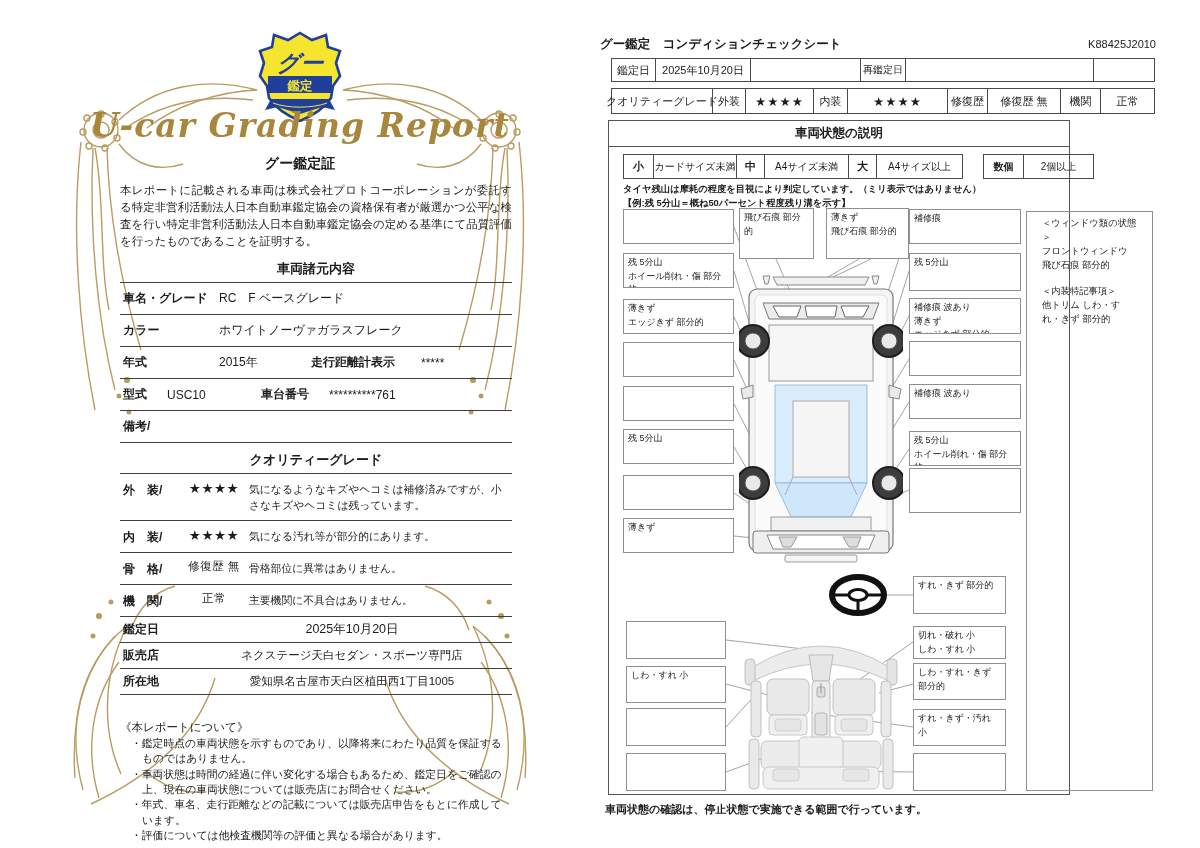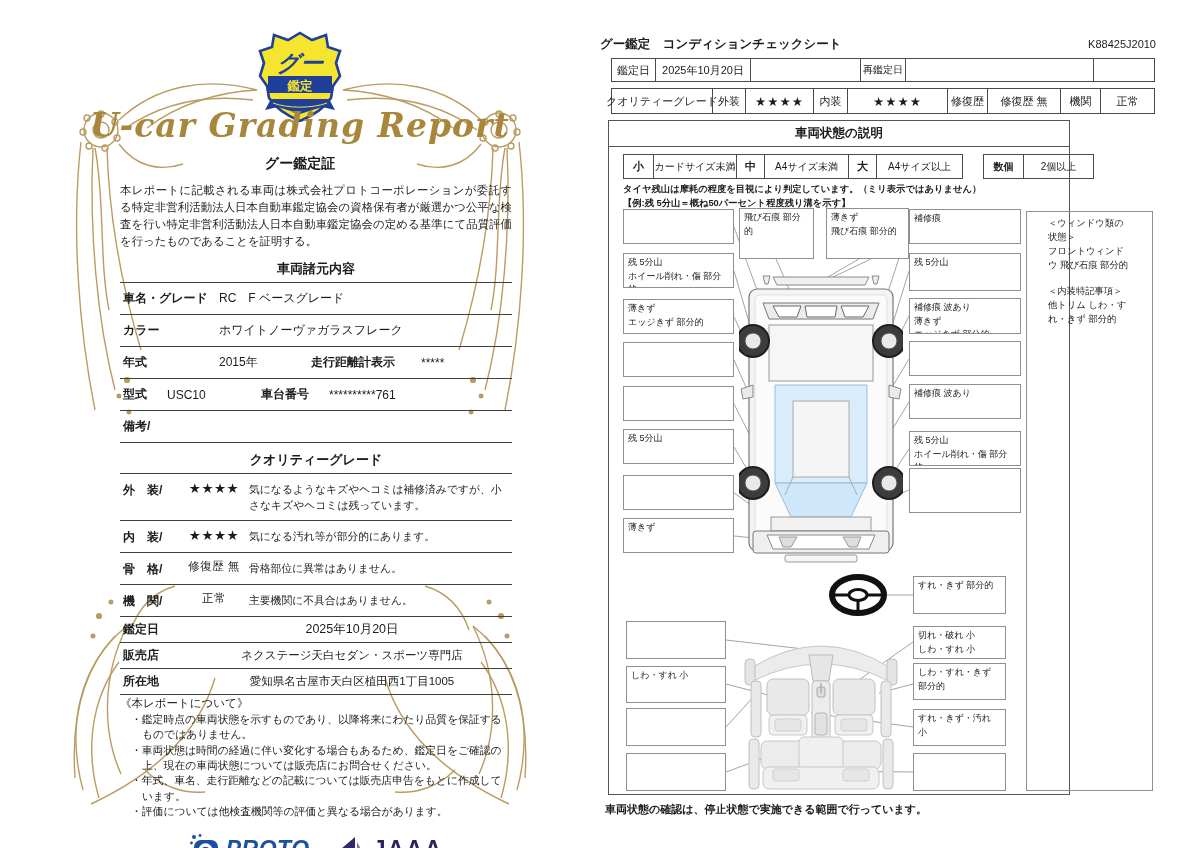--- a/index.html
+++ b/index.html
@@ -18,21 +18,21 @@
   .stable{border-bottom:1.2px solid #3f3f3f}
   .srow{display:flex;border-top:1.2px solid #3f3f3f;padding:7px 3px;font-size:12px;align-items:center}
   .slabel{width:96px;flex:none;font-weight:bold}
   .grow{display:flex;border-top:1.2px solid #3f3f3f;padding:6px 3px;align-items:flex-start}
   .glabel{width:56px;flex:none;font-size:12px;font-weight:bold;padding-top:2px}
   .gval{width:70px;flex:none;font-size:13.5px;letter-spacing:.5px;text-align:center}
   .gdesc{flex:1;font-size:10.8px;line-height:1.45;padding-top:2px}
   .irow{display:flex;border-top:1.2px solid #3f3f3f;padding:4px 3px;align-items:baseline}
   .ilabel{width:72px;flex:none;font-size:12px;font-weight:bold}
   .ival{flex:1;text-align:center;font-size:11.5px}
-  .lp-notes{margin-top:0;font-size:10.8px;line-height:1.42}
+  .lp-notes{margin-top:24px;font-size:10.8px;line-height:1.42}
   .lp-notes .nh{font-size:11.5px;margin-bottom:1px}
   .lp-notes .ni{padding-left:22px;text-indent:-11px}
   .logo-row{display:flex;justify-content:center;align-items:center;gap:30px;margin-top:14px}
   .logo{display:flex;align-items:center;gap:5px}
   .proto-text{font-weight:bold;font-style:italic;font-size:23px;color:#1d4fa0;letter-spacing:.5px}
   .jaaa-text{font-weight:bold;font-size:23px;color:#26265e;letter-spacing:2px}
   
   .rp{position:absolute;left:600px;top:30px;width:560px;height:805px;font-size:11px}
   .rp-title{position:absolute;left:0;top:6px;width:100%;text-align:left;font-size:12.5px;font-weight:bold}
   .rp-code{position:absolute;right:4px;top:8px;font-size:11px}
@@ -42,21 +42,21 @@
   .tcell:last-child{border-right:none}
   .stars{font-size:12.5px;letter-spacing:1px}
   .sect{position:absolute;left:8px;top:90px;width:462px;height:675px;border:1.3px solid #555;box-sizing:border-box;background:#fff}
   .sect-h{position:absolute;left:0;top:0;width:100%;height:26px;border-bottom:1.3px solid #555;box-sizing:border-box;
           display:flex;align-items:center;justify-content:center;font-size:12.5px;font-weight:bold}
   .legend{position:absolute;display:flex;border:1.2px solid #4a4a4a;height:25px;box-sizing:border-box}
   .tire-note{position:absolute;left:14px;top:62px;width:360px;font-size:9.3px;font-weight:bold;line-height:1.5}
   .cbox{position:absolute;border:1px solid #8f8f8f;background:#fff;font-size:9px;line-height:1.5;
         padding:2px 4px;color:#222;box-sizing:border-box;overflow:hidden}
   .panel{position:absolute;left:417px;top:90px;width:127px;height:580px;border:1px solid #8f8f8f;
-         box-sizing:border-box;padding:5px 21px;font-size:9.3px;line-height:1.5}
+         box-sizing:border-box;padding:5px 15px;font-size:9.3px;line-height:1.5}
   .panel .gap{height:12px}
   .sect-footer{position:absolute;left:5px;top:772px;font-size:11px;font-weight:bold}
   svg{display:block}
 </style>
 </head>
 <body>
 
 <div class="canvas">
 
   <div class="lp">

